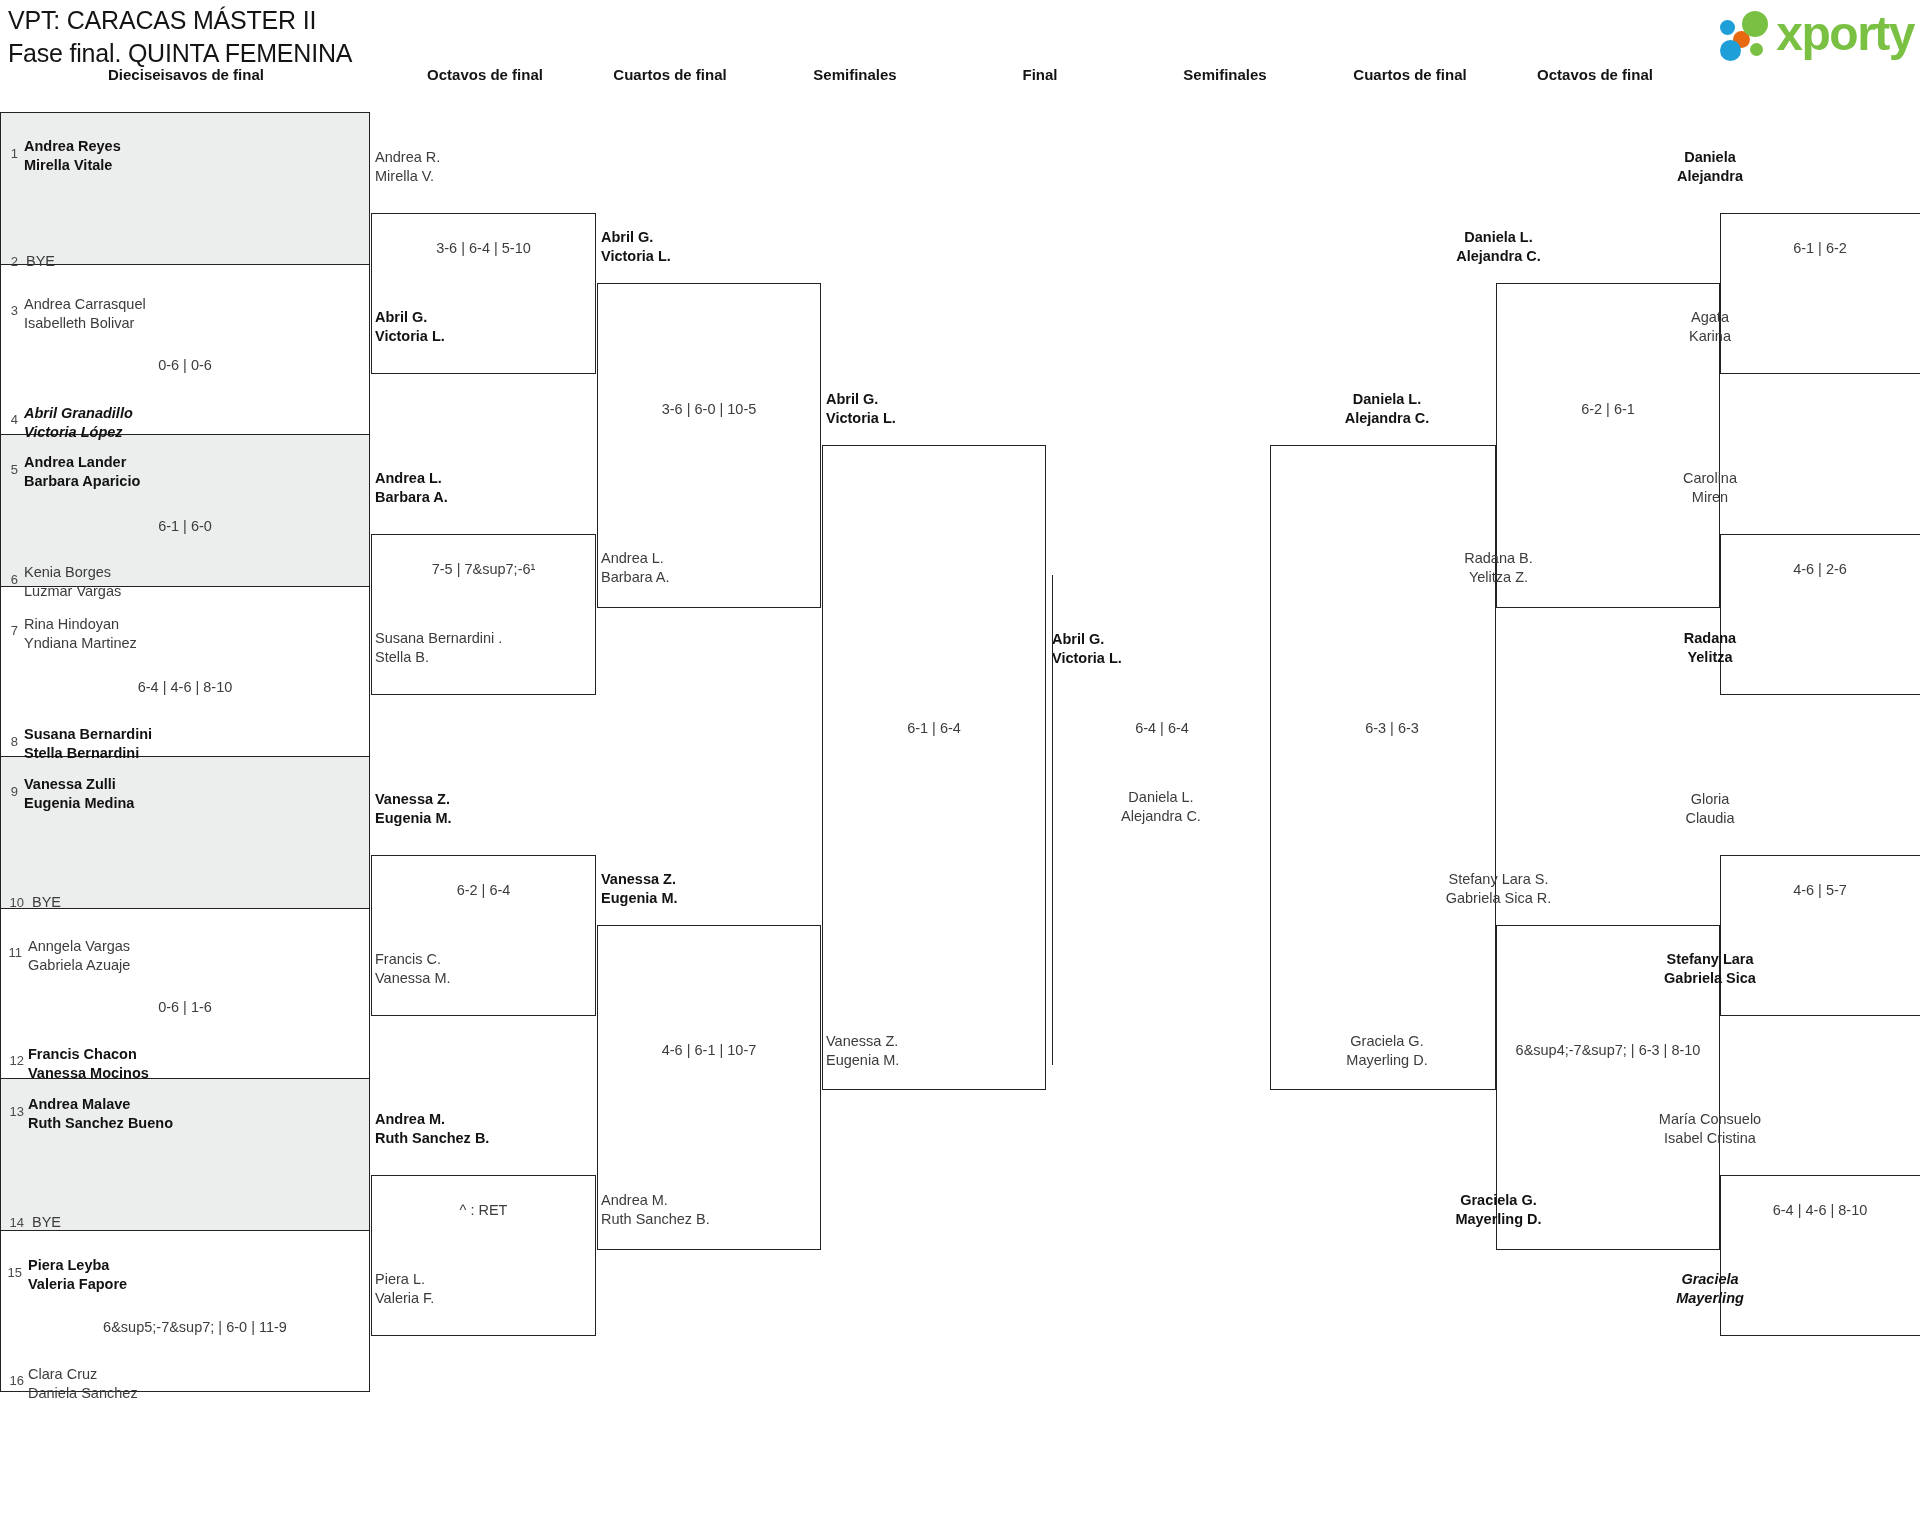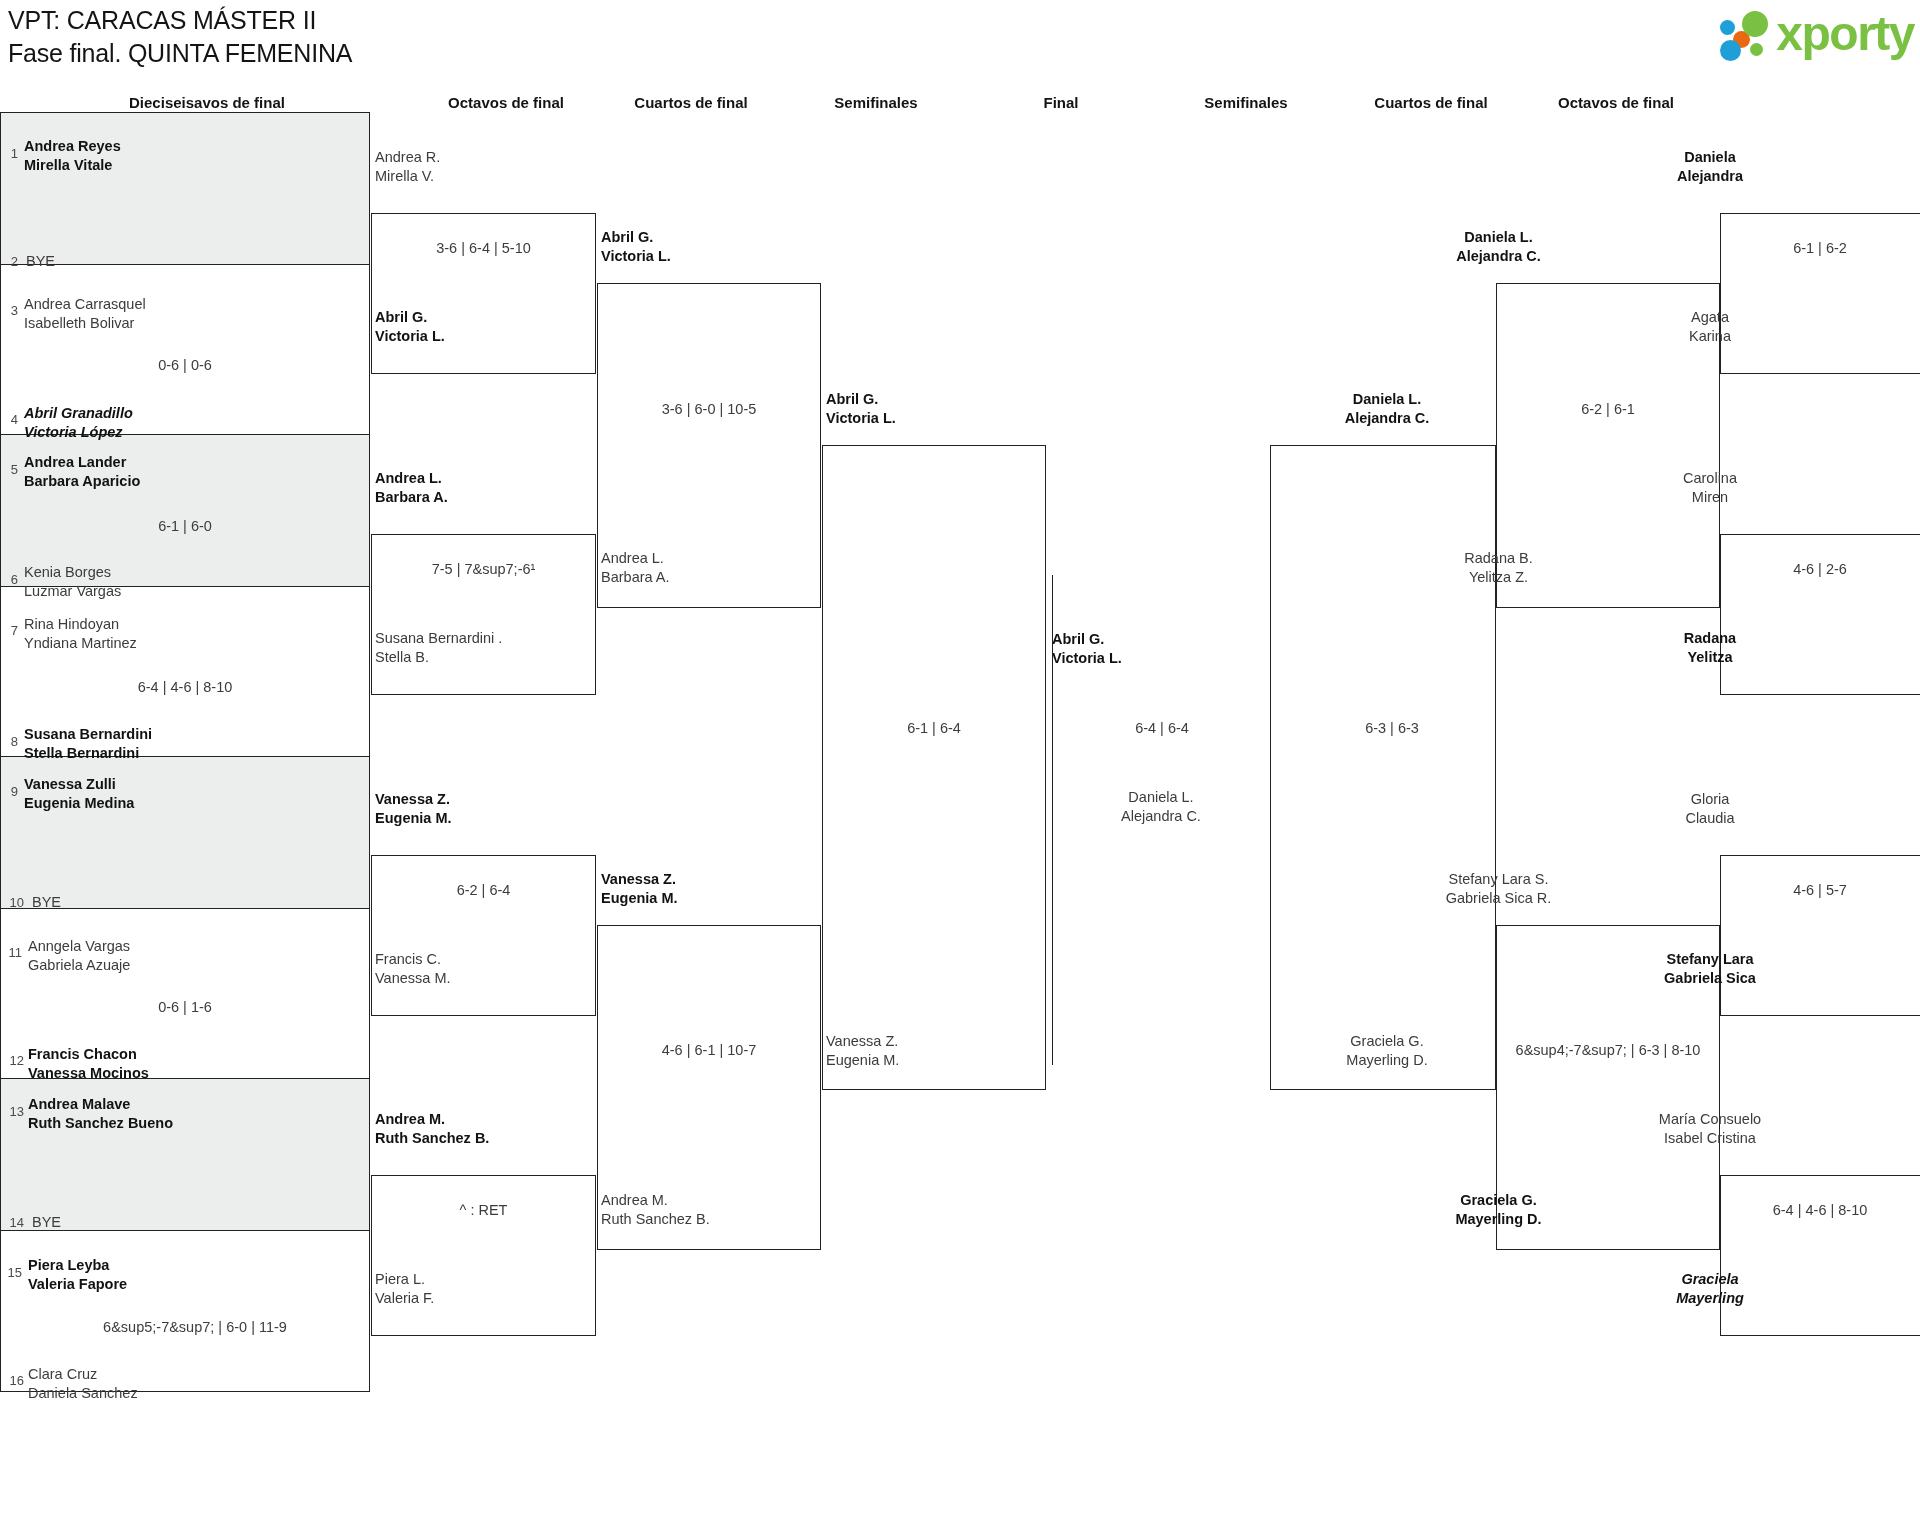--- a/index.html
+++ b/index.html
@@ -52,27 +52,26 @@
     font-weight: 700;
     color: #7ac143;
     letter-spacing: -1.5px;
     line-height: 1;
     margin-left: -2px;
   }
 
   
   .round-header {
     position: absolute;
-    top: 94px;
+    top: 66px;
     font-size: 15px;
     font-weight: 700;
     color: #141414;
     text-align: center;
     white-space: nowrap;
-    margin-left: 21px;
   }
 
   
   .cell {
     position: absolute;
     font-size: 14.5px;
     line-height: 1.28;
     color: #3c3c3c;
     white-space: nowrap;
   }

